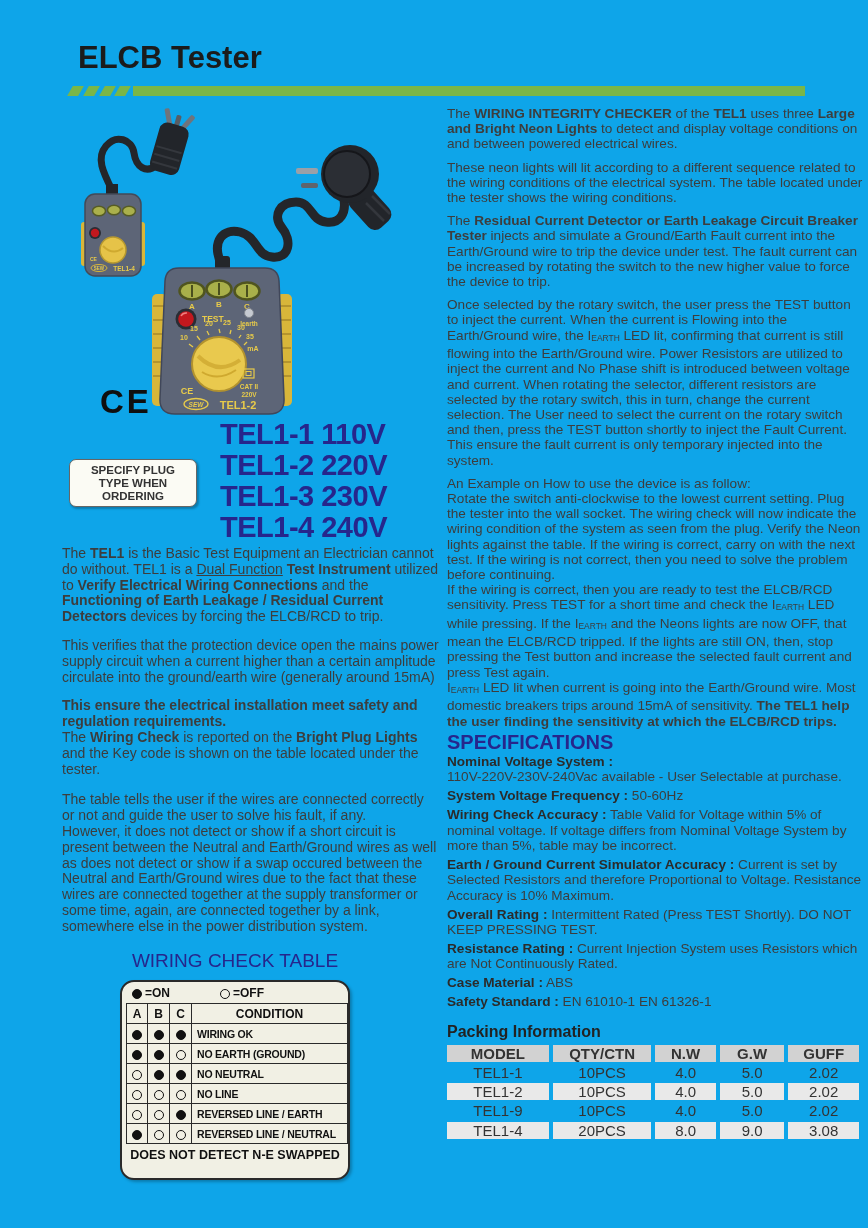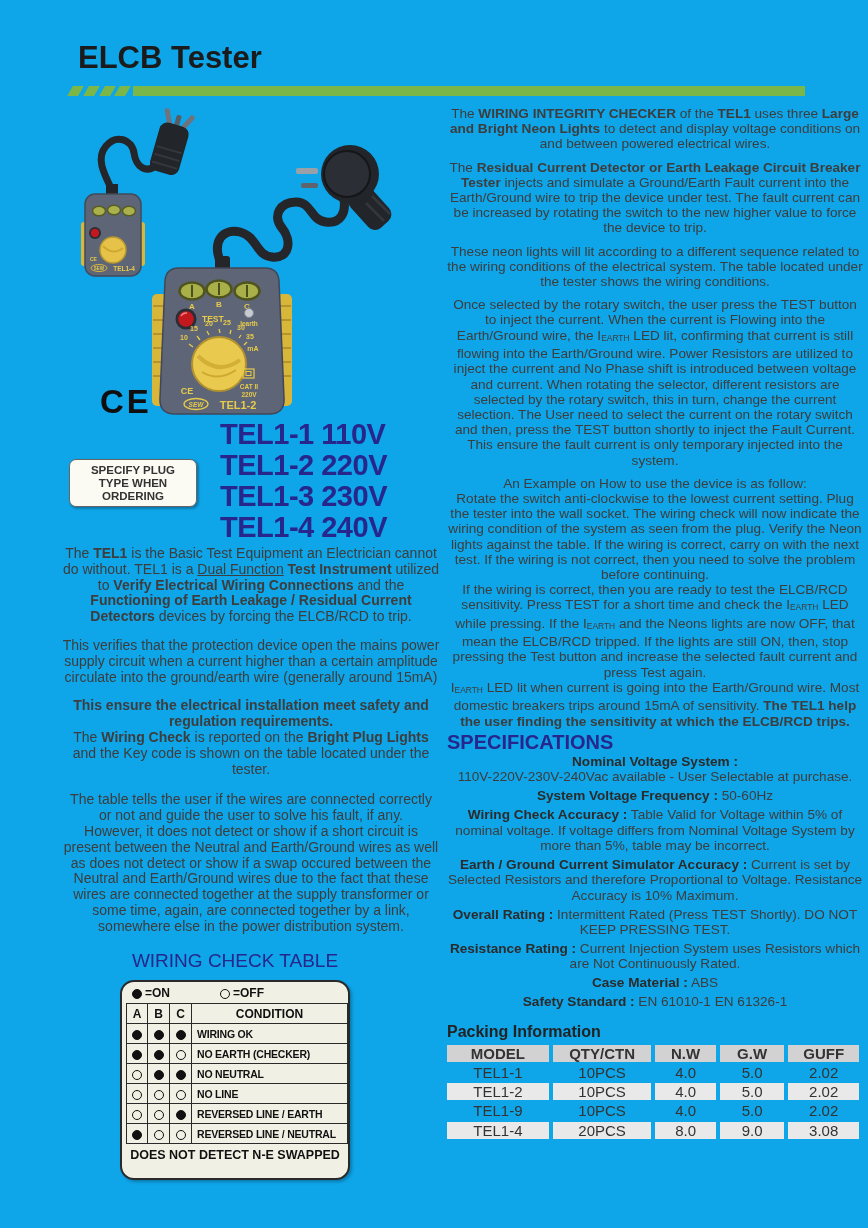--- a/index.html
+++ b/index.html
@@ -28,21 +28,21 @@
     font-weight:bold; font-size:11.5px; line-height:13px; color:#333; padding:0 8px;
   }
   .models { position:absolute; left:220px; top:419px; width:210px; }
   .model-line { font-size:29px; line-height:31px; font-weight:bold;
     color:var(--navy,#26268c); letter-spacing:-0.5px; white-space:nowrap; }
   
   .left-col  { position:absolute; left:62px;  top:546px; width:378px;
     font-size:14px;   line-height:15.8px; }
   .right-col { position:absolute; left:447px; top:106px; width:416px;
     font-size:13.6px; line-height:15.2px; }
-  .left-col p, .right-col p { margin:0 0 8px;text-align:center; }
+  .left-col p, .right-col p { margin:0 0 8px; }
   .left-col p { margin-bottom:13px; }
   sub { font-size:0.62em; vertical-align:-0.15em; }
   
   .spec-heading { font-size:20px; font-weight:bold; color:var(--navy,#26268c);
     margin:6px 0 4px; letter-spacing:0; }
   .pack-heading { font-size:16px; font-weight:bold; color:#222; margin:14px 0 4px; }
   .spec-item { margin:0 0 3.5px !important; line-height:15.4px; }
   .spec-label { font-weight:bold; color:#2b2b2b; }
   .spec-label.block { display:block; }
   
@@ -245,21 +245,21 @@
           <tr>
             <td class="wt-led"><span class="dot dot-on"></span></td>
             <td class="wt-led"><span class="dot dot-on"></span></td>
             <td class="wt-led"><span class="dot dot-on"></span></td>
             <td class="wt-cond">WIRING OK</td>
           </tr>
           <tr>
             <td class="wt-led"><span class="dot dot-on"></span></td>
             <td class="wt-led"><span class="dot dot-on"></span></td>
             <td class="wt-led"><span class="dot"></span></td>
-            <td class="wt-cond">NO EARTH (CHECKER)</td>
+            <td class="wt-cond">NO EARTH (GROUND)</td>
           </tr>
           <tr>
             <td class="wt-led"><span class="dot"></span></td>
             <td class="wt-led"><span class="dot dot-on"></span></td>
             <td class="wt-led"><span class="dot dot-on"></span></td>
             <td class="wt-cond">NO NEUTRAL</td>
           </tr>
           <tr>
             <td class="wt-led"><span class="dot"></span></td>
             <td class="wt-led"><span class="dot"></span></td>
@@ -278,22 +278,22 @@
             <td class="wt-led"><span class="dot"></span></td>
             <td class="wt-cond">REVERSED LINE / NEUTRAL</td>
           </tr>
         </tbody>
     </table>
     <div class="wt-footer">DOES NOT DETECT N-E SWAPPED</div>
   </div>
 
   <div class="right-col">
     <p><span>The </span><span style="font-weight: bold;">WIRING INTEGRITY CHECKER</span><span> of the </span><span style="font-weight: bold;">TEL1</span><span> uses three </span><span style="font-weight: bold;">Large and Bright Neon Lights</span><span> to detect and display voltage conditions on and between powered electrical wires.</span></p>
+    <p><span>These neon lights will lit according to a different sequence related to the wiring conditions of the electrical system. The table located under the tester shows the wiring conditions.</span></p>
     <p><span>The </span><span style="font-weight: bold;">Residual Current Detector or Earth Leakage Circuit Breaker Tester</span><span> injects and simulate a Ground/Earth Fault current into the Earth/Ground wire to trip the device under test. The fault current can be increased by rotating the switch to the new higher value to force the device to trip.</span></p>
-    <p><span>These neon lights will lit according to a different sequence related to the wiring conditions of the electrical system. The table located under the tester shows the wiring conditions.</span></p>
     <p><span>Once selected by the rotary switch, the user press the TEST button to inject the current. When the current is Flowing into the Earth/Ground wire, the I</span><sub>EARTH</sub><span> LED lit, confirming that current is still flowing into the Earth/Ground wire. Power Resistors are utilized to inject the current and No Phase shift is introduced between voltage and current. When rotating the selector, different resistors are selected by the rotary switch, this in turn, change the current selection. The User need to select the current on the rotary switch and then, press the TEST button shortly to inject the Fault Current. This ensure the fault current is only temporary injected into the system.</span></p>
     <p style="margin-bottom:5px"><span>An Example on How to use the device is as follow:</span><br><span>Rotate the switch anti-clockwise to the lowest current setting. Plug the tester into the wall socket. The wiring check will now indicate the wiring condition of the system as seen from the plug. Verify the Neon lights against the table. If the wiring is correct, carry on with the next test. If the wiring is not correct, then you need to solve the problem before continuing.</span><br><span>If the wiring is correct, then you are ready to test the ELCB/RCD sensitivity. Press TEST for a short time and check the I</span><sub>EARTH</sub><span> LED while pressing. If the I</span><sub>EARTH</sub><span> and the Neons lights are now OFF, that mean the ELCB/RCD tripped. If the lights are still ON, then, stop pressing the Test button and increase the selected fault current and press Test again.</span><br><span>I</span><sub>EARTH</sub><span> LED lit when current is going into the Earth/Ground wire. Most domestic breakers trips around 15mA of sensitivity. </span><span style="font-weight: bold;">The TEL1 help the user finding the sensitivity at which the ELCB/RCD trips.</span></p>
 
     <div class="spec-heading">SPECIFICATIONS</div>
     <div>
         <p class="spec-item"><span class="spec-label block">Nominal Voltage System :</span><span class="spec-value">110V-220V-230V-240Vac available - User Selectable at purchase.</span></p>
         <p class="spec-item"><span class="spec-label">System Voltage Frequency :</span><span class="spec-value"> 50-60Hz</span></p>
         <p class="spec-item"><span class="spec-label">Wiring Check Accuracy :</span><span class="spec-value"> Table Valid for Voltage within 5% of nominal voltage. If voltage differs from Nominal Voltage System by more than 5%, table may be incorrect.</span></p>
         <p class="spec-item"><span class="spec-label">Earth / Ground Current Simulator Accuracy :</span><span class="spec-value"> Current is set by Selected Resistors and therefore Proportional to Voltage. Resistance Accuracy is 10% Maximum.</span></p>
         <p class="spec-item"><span class="spec-label">Overall Rating :</span><span class="spec-value"> Intermittent Rated (Press TEST Shortly). DO NOT KEEP PRESSING TEST.</span></p>

